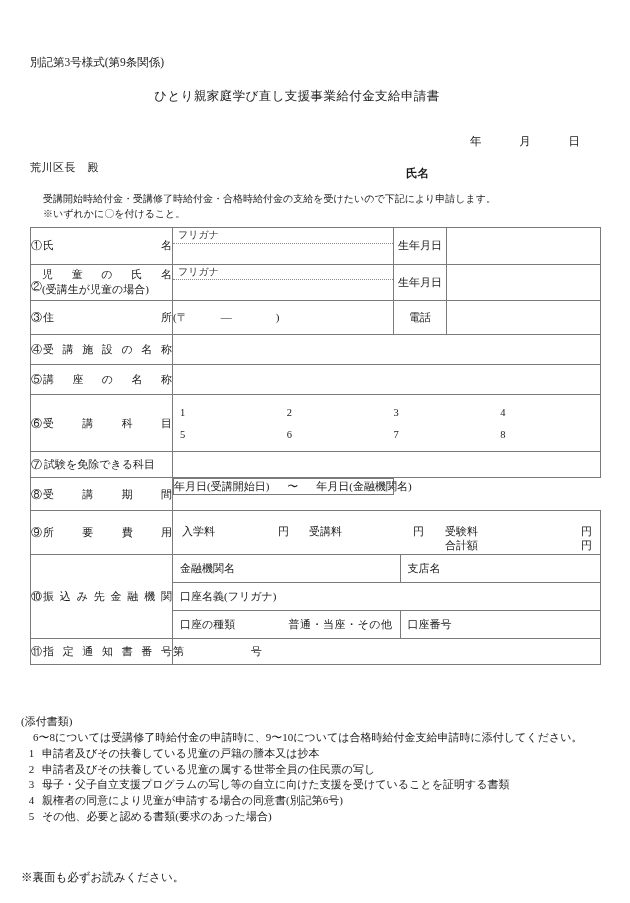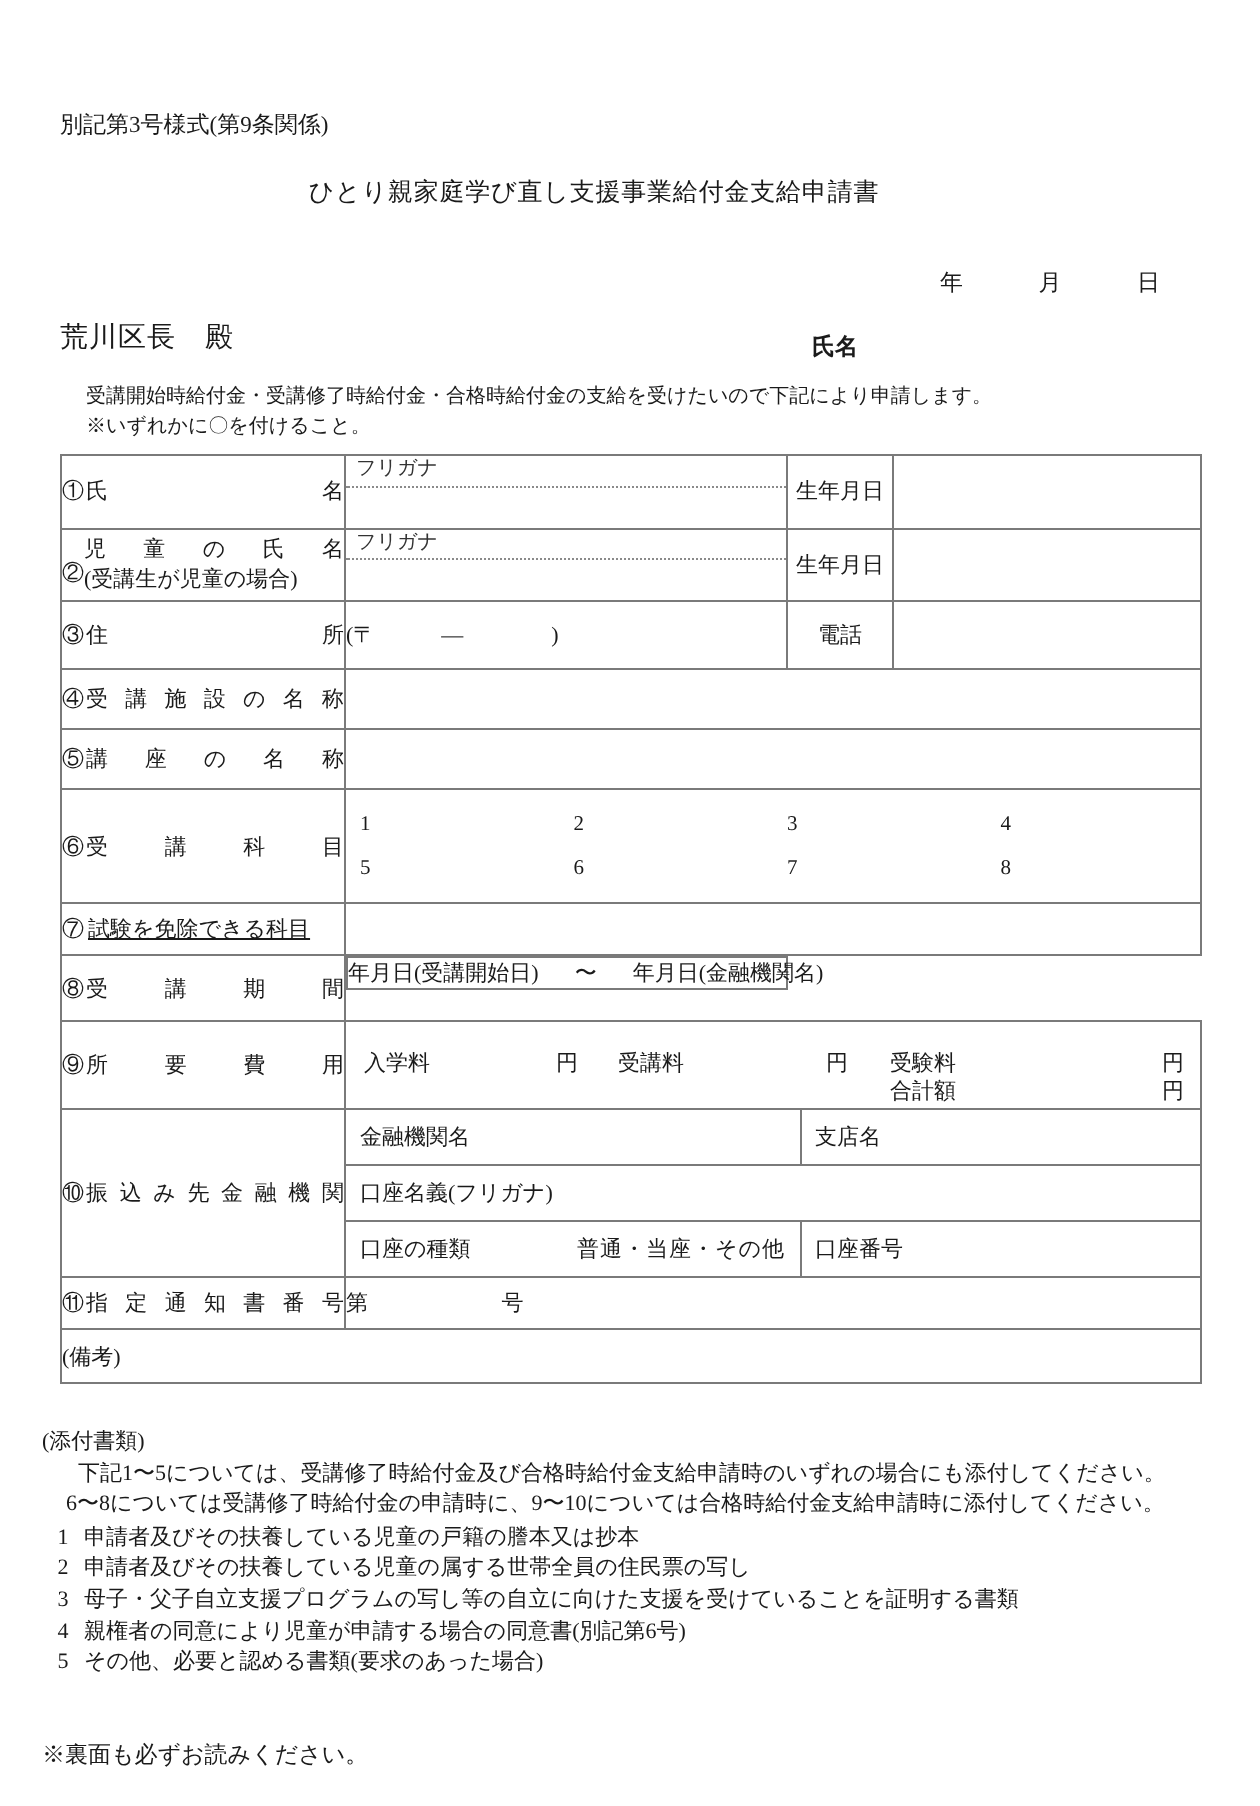--- a/index.html
+++ b/index.html
@@ -42,21 +42,21 @@
     position: absolute;
     left: 470px; top: 134px;
     width: 110px;
     display: flex;
     justify-content: space-between;
     font-size: 11.5px;
   }
   .addressee {
     position: absolute;
     left: 30px; top: 160px;
-    font-size: 14px;
+    font-size: 11px;
     letter-spacing: 0.5px;
   }
   .applicant-name {
     position: absolute;
     left: 406px; top: 166px;
     font-size: 11.5px;
     font-weight: bold;
   }
   .intro {
     position: absolute;
@@ -94,21 +94,21 @@
     align-items: center;
     width: 100%;
   }
   .lbl-num { flex: 0 0 auto; margin-right: 1px; }
   .lbl-txt {
     flex: 1 1 auto;
     display: flex;
     justify-content: space-between;
   }
   .lbl-txt span { display: inline-block; }
-  .lbl-plain { padding-left: 1px; text-decoration: underline; }
+  .lbl-plain { padding-left: 1px; }
 
   
   .lbl-2 {
     display: flex;
     align-items: center;
     width: 100%;
   }
   .lbl-2 .num { flex: 0 0 auto; align-self: flex-end; padding-bottom: 3px; }
   .lbl-2 .stack { flex: 1 1 auto; }
   .lbl-2 .stack .l1 {
@@ -518,32 +518,26 @@
               <span>号</span>
             </span>
           </div>
         </td>
         <td colspan="3" class="cell">
           <span style="display:inline-block;width:75px">第</span>
           <span>号</span>
         </td>
       </tr>
 
-      <tr style="height:26px">
-        <td colspan="4" class="notice-cell">
-          <span>(備考)</span>
-        </td>
-      </tr>
 
     </tbody>
   </table>
 
   <div class="attach">
     <div class="attach-title">(添付書類)</div>
-    <div class="attach-p">下記1〜5については、受講修了時給付金及び合格時給付金支給申請時のいずれの場合にも添付してください。</div>
     <div class="attach-p second">6〜8については受講修了時給付金の申請時に、9〜10については合格時給付金支給申請時に添付してください。</div>
     <div class="attach-list">
       <div class="attach-item">
         <span class="no">1</span>
         <span>申請者及びその扶養している児童の戸籍の謄本又は抄本</span>
       </div>
       <div class="attach-item">
         <span class="no">2</span>
         <span>申請者及びその扶養している児童の属する世帯全員の住民票の写し</span>
       </div>

